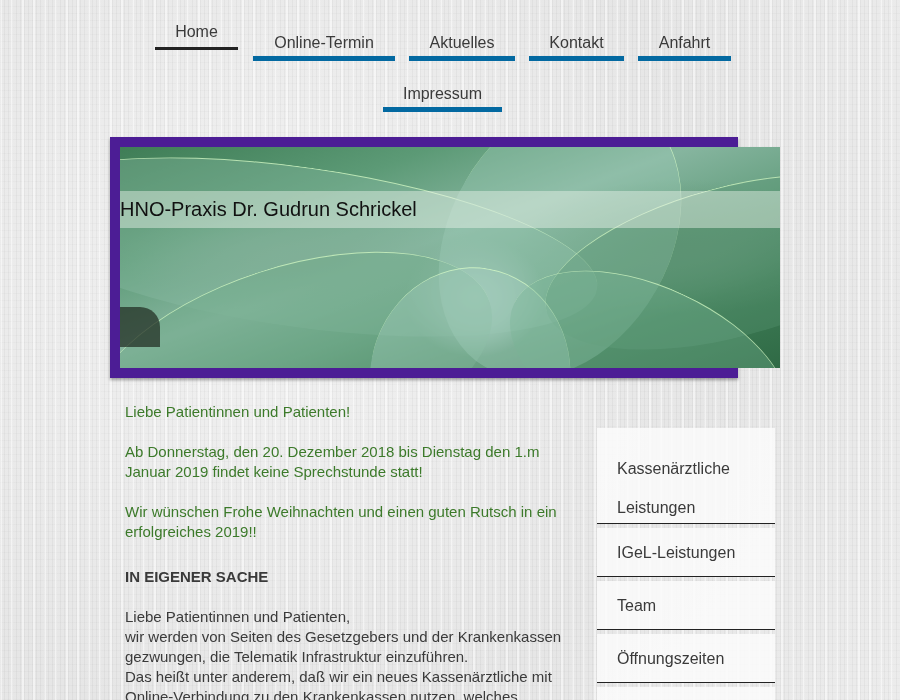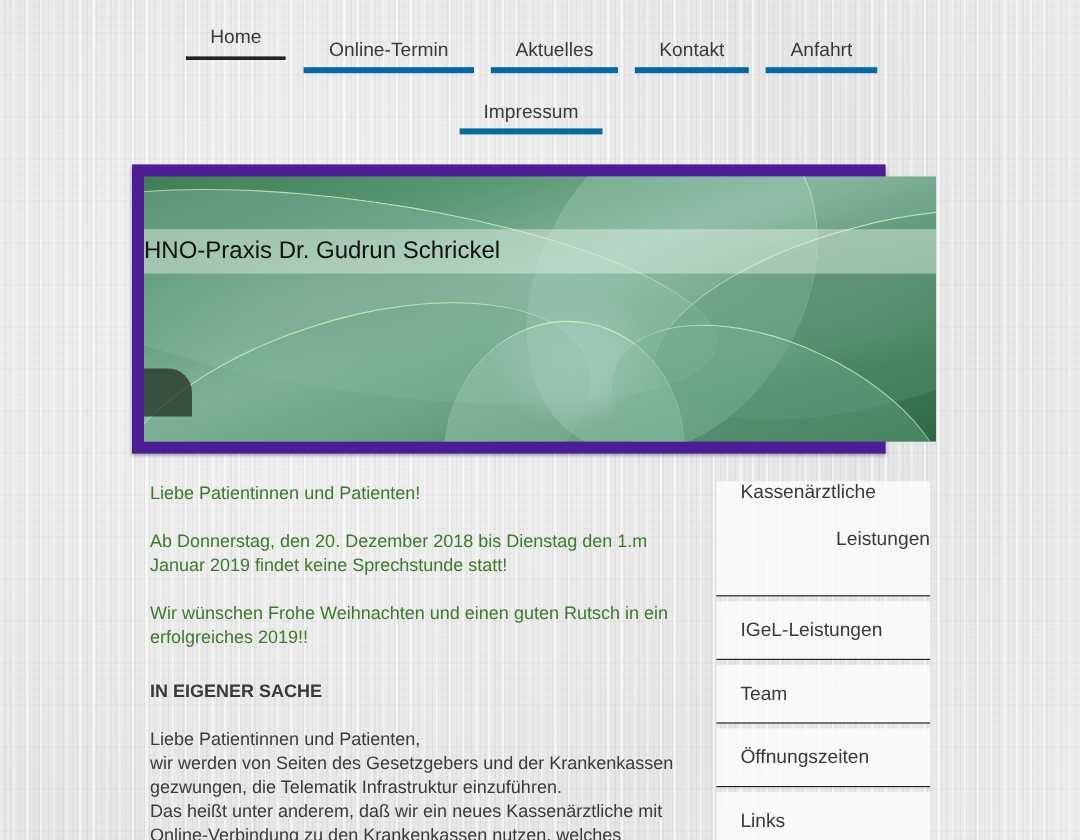--- a/index.html
+++ b/index.html
@@ -136,23 +136,23 @@
   <div class="dark">
     <div>Liebe Patientinnen und Patienten,</div>
     <div>wir werden von Seiten des Gesetzgebers und der Krankenkassen</div>
     <div>gezwungen, die Telematik Infrastruktur einzuführen.</div>
     <div>Das heißt unter anderem, daß wir ein neues Kassenärztliche mit</div>
     <div>Online-Verbindung zu den Krankenkassen nutzen, welches</div>
   </div>
 </main>
 
 <aside class="sidemenu">
-  <div class="side-item" style="height:96px; padding-top:0;">
+  <div class="side-item" style="height:96px; padding-top:31px;margin-top:27px;">
     <span class="lbl" style="line-height:20px;">Kassenärztliche</span>
-    <span class="lbl" style="line-height:20px; margin-top:19px;text-align:right;">Leistungen</span>
+    <span class="lbl" style="line-height:20px; margin-top:19px;">Leistungen</span>
   </div>
   <div class="side-item" style="height:49px; line-height:49px;">
     <span class="lbl">IGeL-Leistungen</span>
   </div>
   <div class="side-item" style="height:49px; line-height:49px;">
     <span class="lbl">Team</span>
   </div>
   <div class="side-item" style="height:49px; line-height:49px;">
     <span class="lbl">Öffnungszeiten</span>
   </div>

